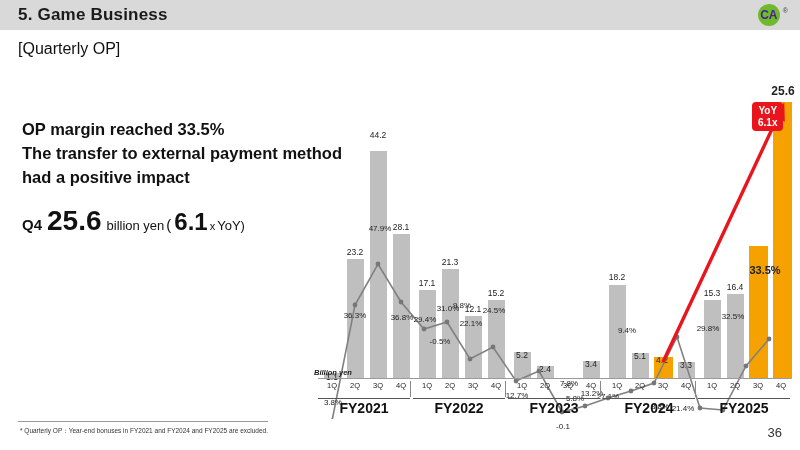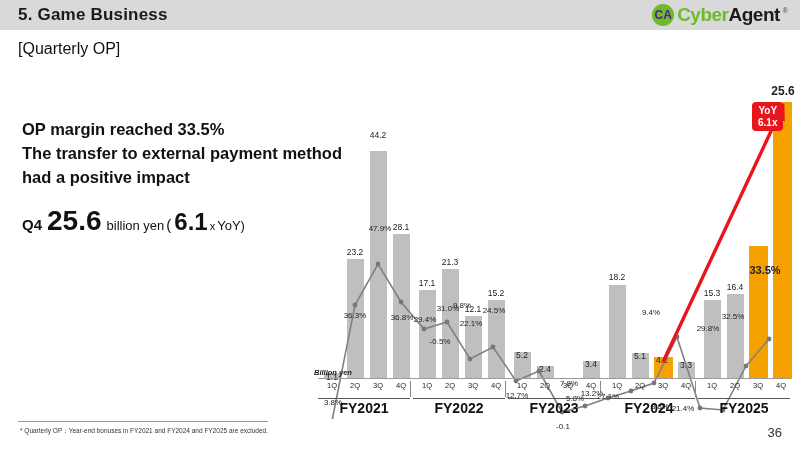--- a/index.html
+++ b/index.html
@@ -118,21 +118,20 @@
   }
 </style>
 </head>
 <body>
 
 <div class="header">
   <div class="header-title">5.  Game Business</div>
 </div>
 <div class="logo">
   <div class="logo-mark">CA</div>
-  <div class="logo-text"><span class="green">Cyber</span><span>Agent</span></div>
   <div class="logo-reg">®</div>
 </div>
 
 <div class="subtitle">[Quarterly OP]</div>
 <div class="lead" id="lead">
     <div>OP margin reached 33.5%</div>
     <div>The transfer to external payment method had a positive impact</div>
   </div>
 
 <div class="kpi">
@@ -234,21 +233,21 @@
   <div class="line-label" style="left:138px; top:285px;">22.1%</div>
   <div class="line-label" style="left:161px; top:272px;">24.5%</div>
   <div class="line-label" style="left:184px; top:357px;">12.7%</div>
   <div class="line-label" style="left:129px; top:267px;">9.8%</div>
   <div class="line-label" style="left:107px; top:303px;">-0.5%</div>
   <div class="line-label" style="left:230px; top:388px;">-0.1</div>
   <div class="line-label" style="left:242px; top:360px;">5.8%</div>
   <div class="line-label" style="left:236px; top:345px;">7.8%</div>
   <div class="line-label" style="left:259px; top:355px;">13.2%</div>
   <div class="line-label" style="left:275px; top:358px;">27.1%</div>
-  <div class="line-label" style="left:294px; top:274px;margin-left:24px;">9.4%</div>
+  <div class="line-label" style="left:294px; top:292px;">9.4%</div>
   <div class="line-label" style="left:327px; top:368px;">8.8%</div>
   <div class="line-label" style="left:350px; top:370px;">21.4%</div>
   <div class="line-label" style="left:375px; top:290px;">29.8%</div>
   <div class="line-label" style="left:400px; top:278px;">32.5%</div>
   <div class="line-label big" style="left:424px; top:230px; width:46px;">33.5%</div>
 
   <div class="billion" style="left:-4px; top:334px;">Billion yen</div>
 
   <div class="axis-line"></div>
 

